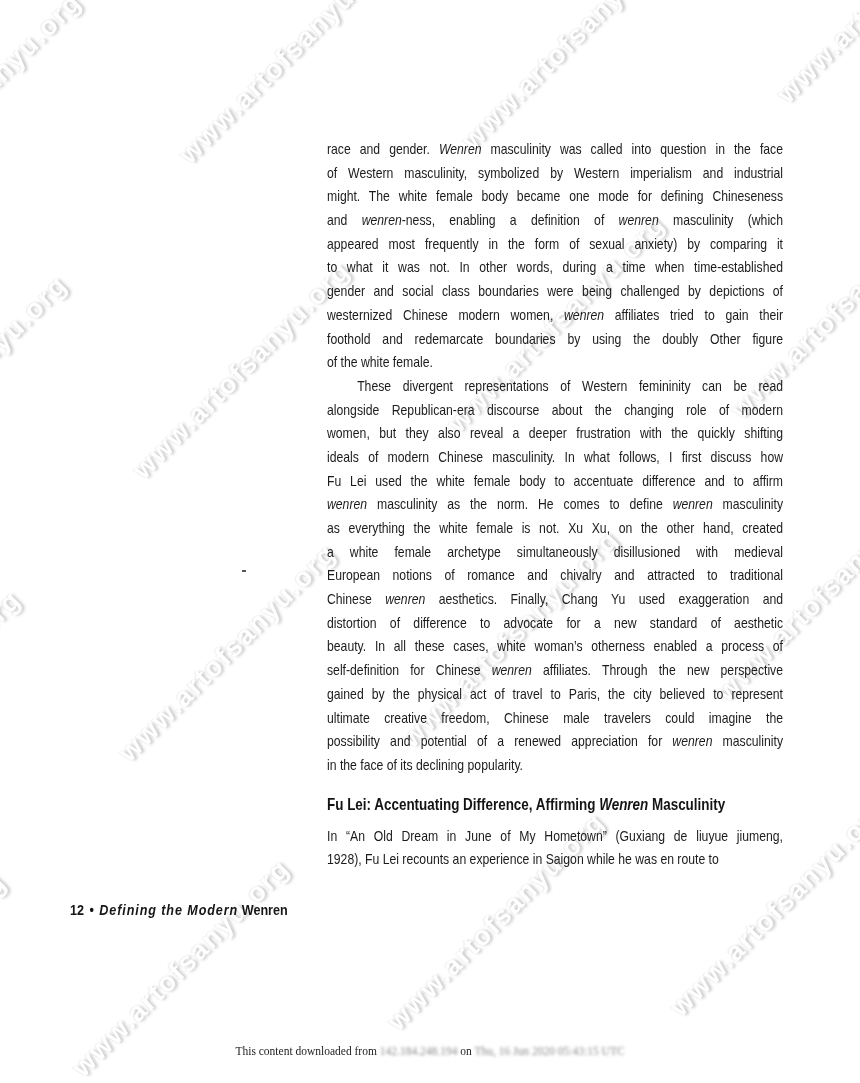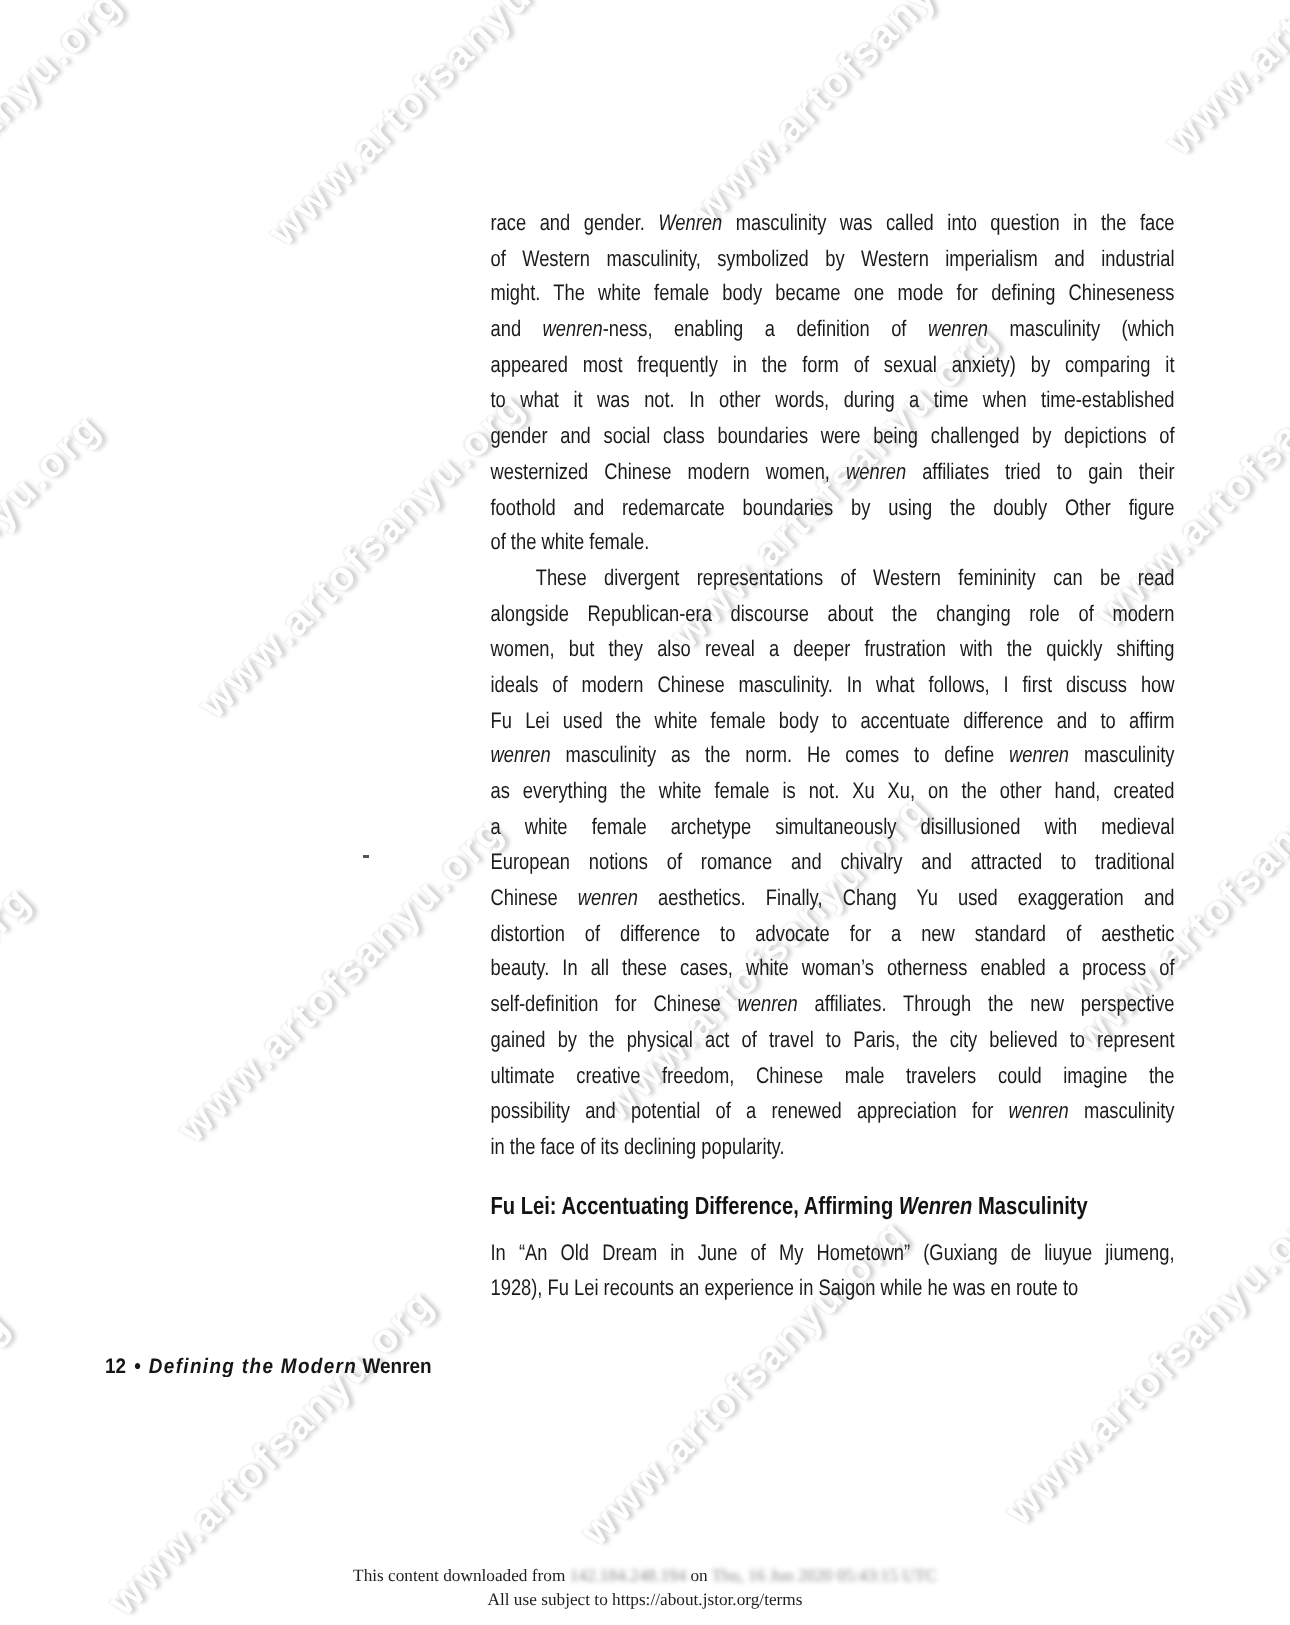--- a/index.html
+++ b/index.html
@@ -171,16 +171,15 @@
   <div class="book-footer">
     <span>12</span><span class="bullet">•</span><span class="fi">Defining the Modern</span><span>Wenren</span>
   </div>
 
   <div class="jstor">
     <div><span>This content downloaded from</span>
       <span class="redact">142.184.248.194</span>
       <span>on</span>
       <span class="redact">Thu, 16 Jun 2020 05:43:15 UTC</span>
     </div>
-    <div>All use subject to https://about.jstor.org/terms</div>
   </div>
 
 </div>
 
 </body></html>

